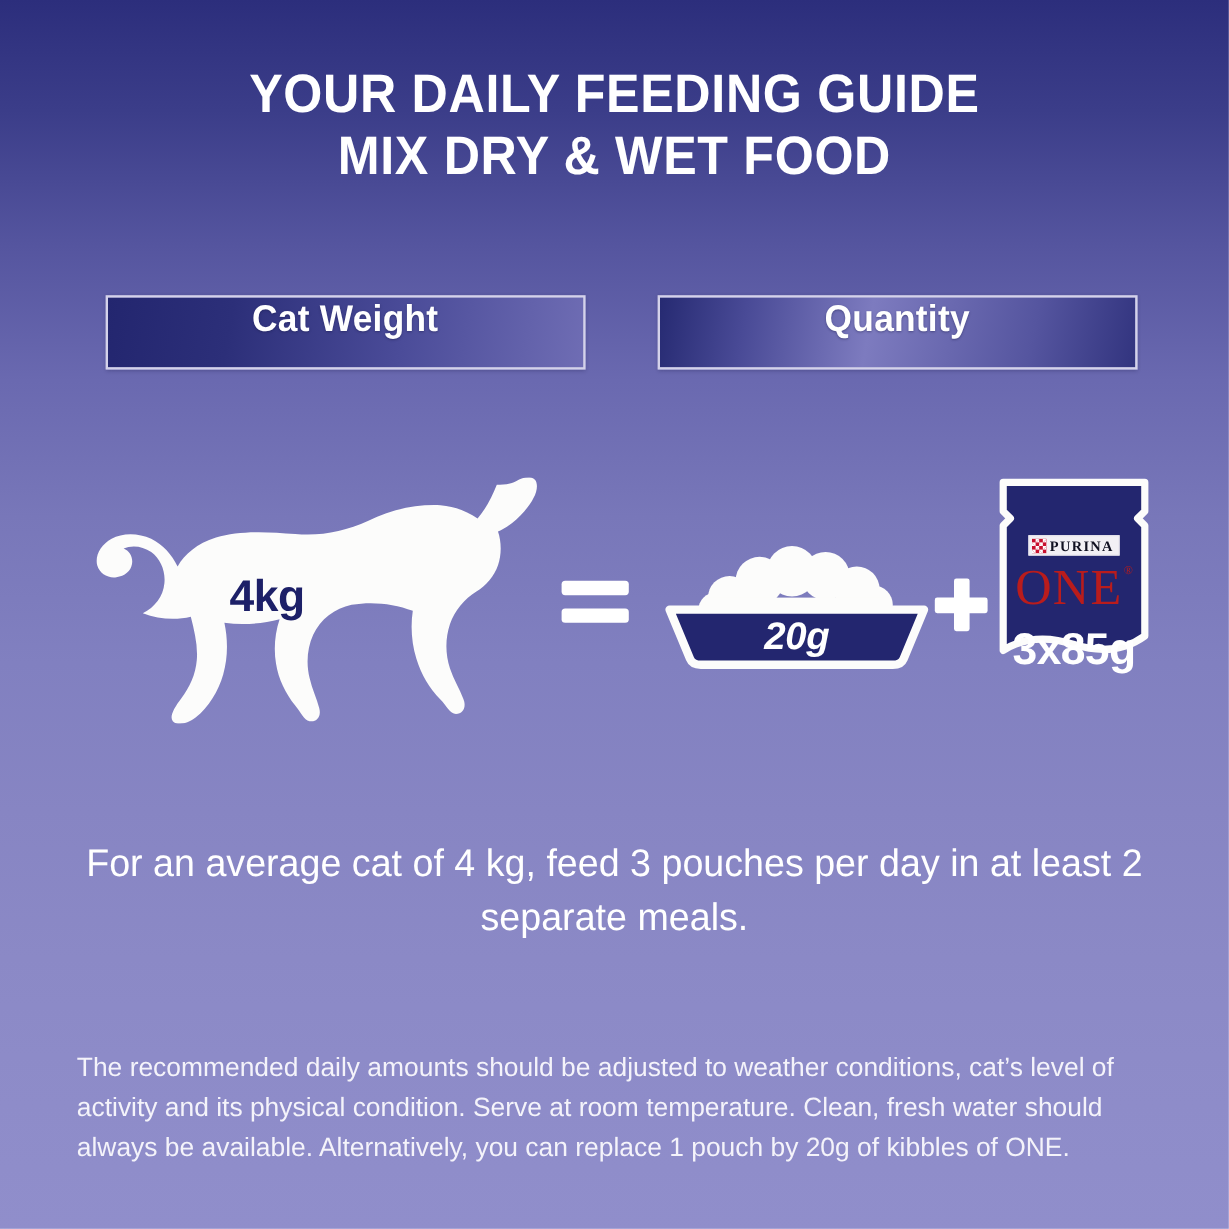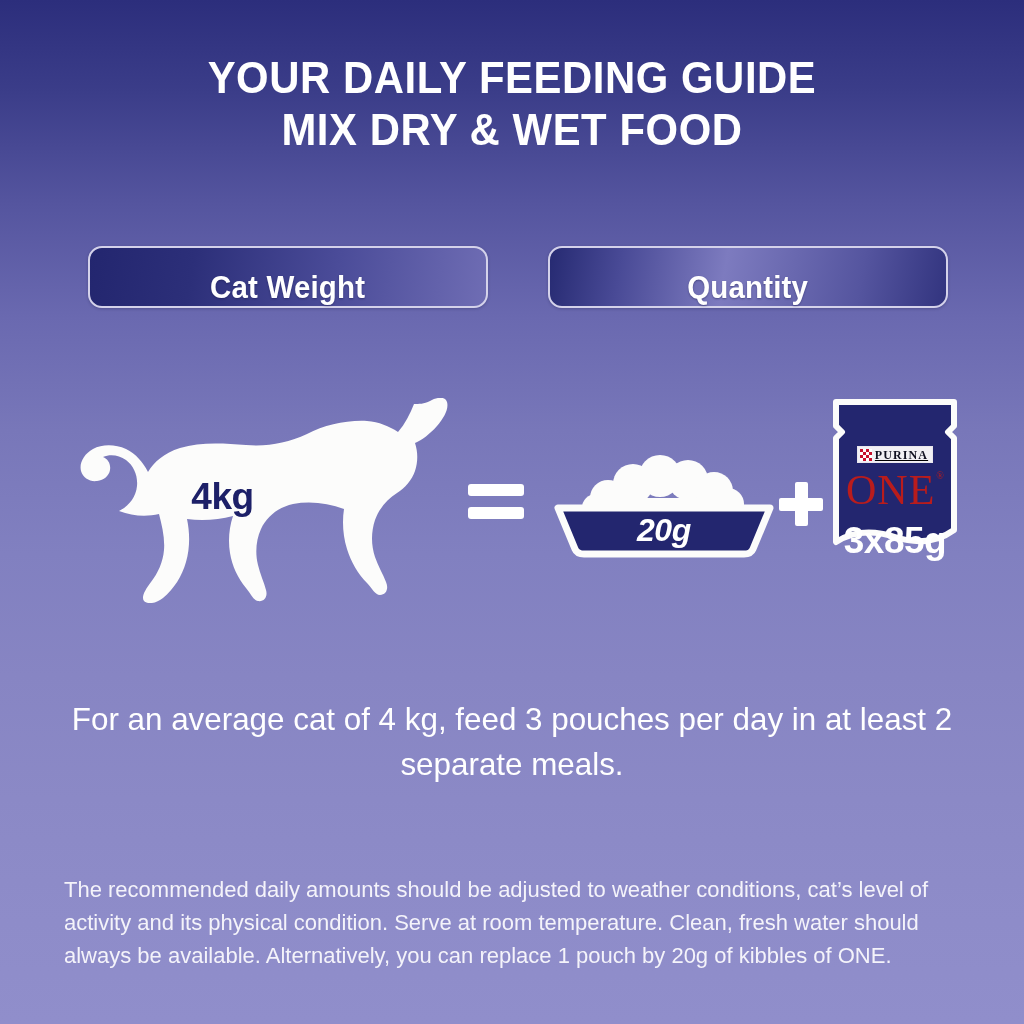--- a/index.html
+++ b/index.html
@@ -39,23 +39,23 @@
     letter-spacing:0.6px;
     transform:scaleX(0.93);
     white-space:nowrap;
   }
 
   
   .pill {
     position:absolute;
     height:62px;
     border:2px solid #d4d2ea;
-    border-radius:14px;
+    border-radius:0;
     display:flex;
-    align-items:flex-end;
+    align-items:flex-start;
     justify-content:center;
     box-shadow:0 1px 3px rgba(20,20,60,0.25);
   }
   .pill-label {
     font-family:"Liberation Sans Narrow","Liberation Sans",sans-serif;
     font-weight:bold;
     font-size:31px;
     color:#ffffff;
     letter-spacing:0.2px;
     transform:scaleX(0.95);
@@ -158,21 +158,20 @@
 
   .purina-badge {
     margin-top:50px;
     background:#f2f0f5;
     border:1px solid #e9e7ee;
     height:17px;
     padding:0 4px 0 2px;
     display:flex;
     align-items:center;
     gap:3px;
-    text-decoration:underline;
   }
   .checker {
     width:12px; height:12px;
     background:
       linear-gradient(45deg,#ffffff 25%,transparent 25%) ,
       linear-gradient(-45deg,#ffffff 25%,transparent 25%),
       linear-gradient(45deg,transparent 75%,#ffffff 75%),
       linear-gradient(-45deg,transparent 75%,#ffffff 75%),
       #c8102e;
     background-size:6px 6px;

